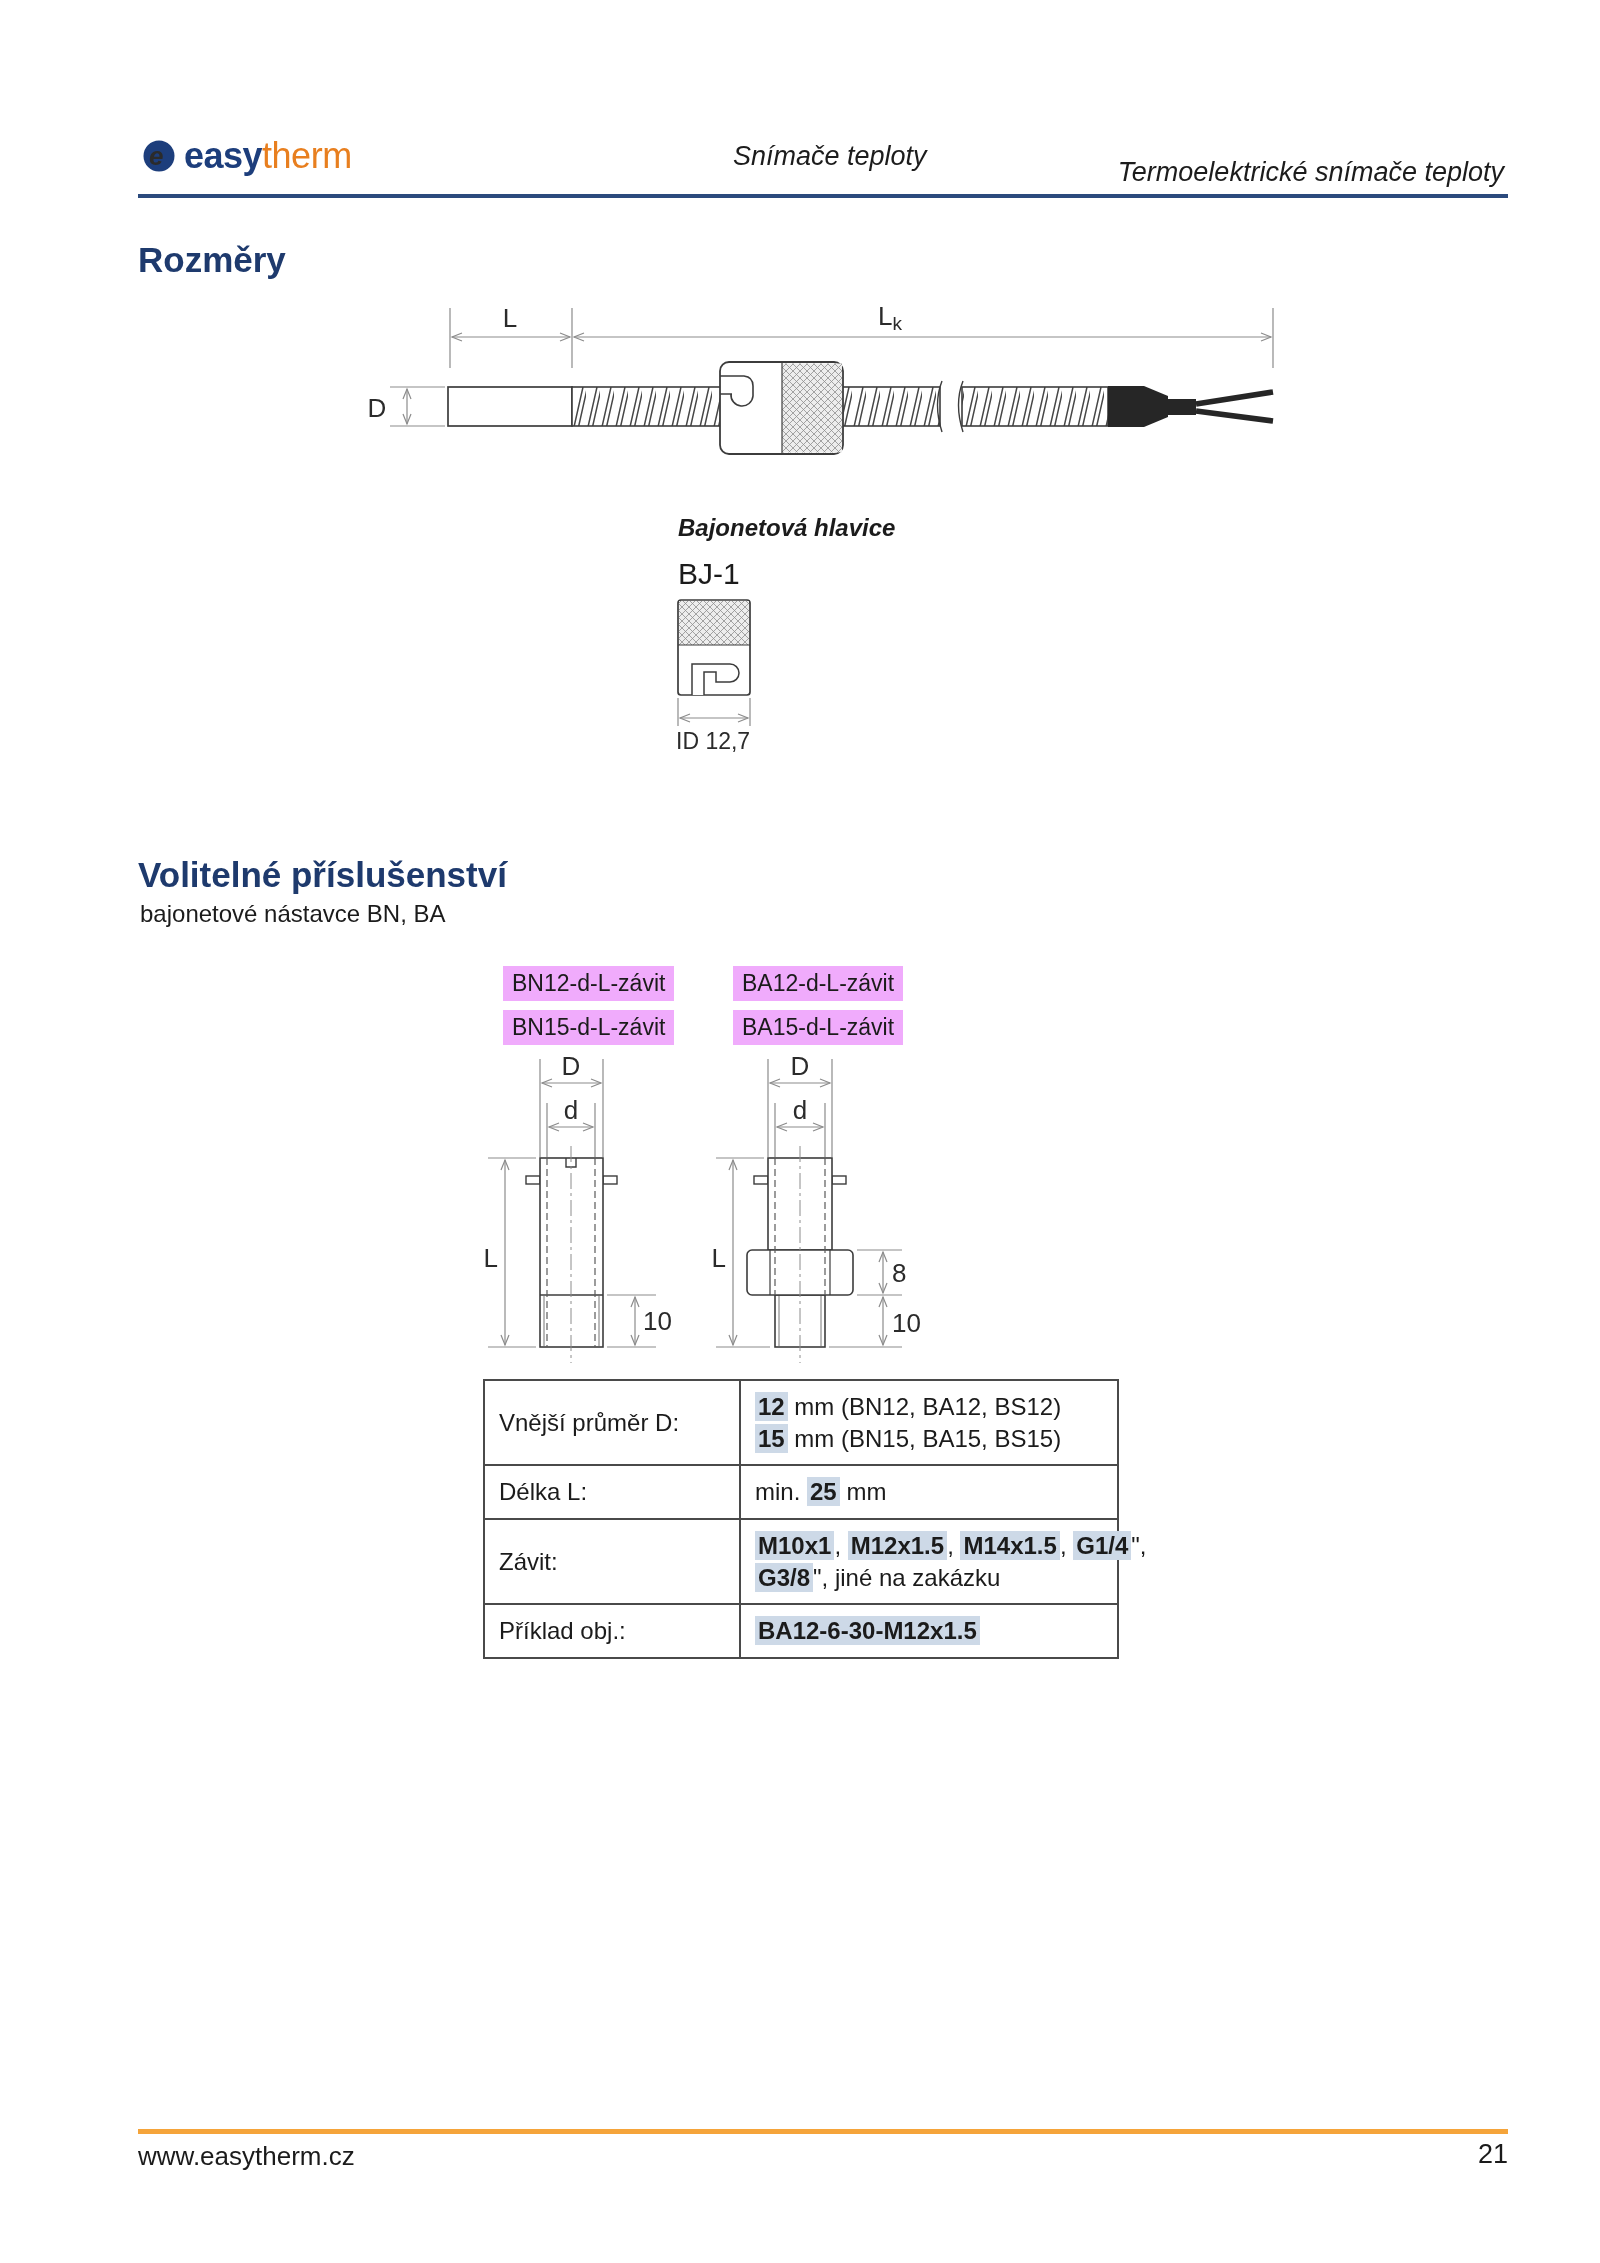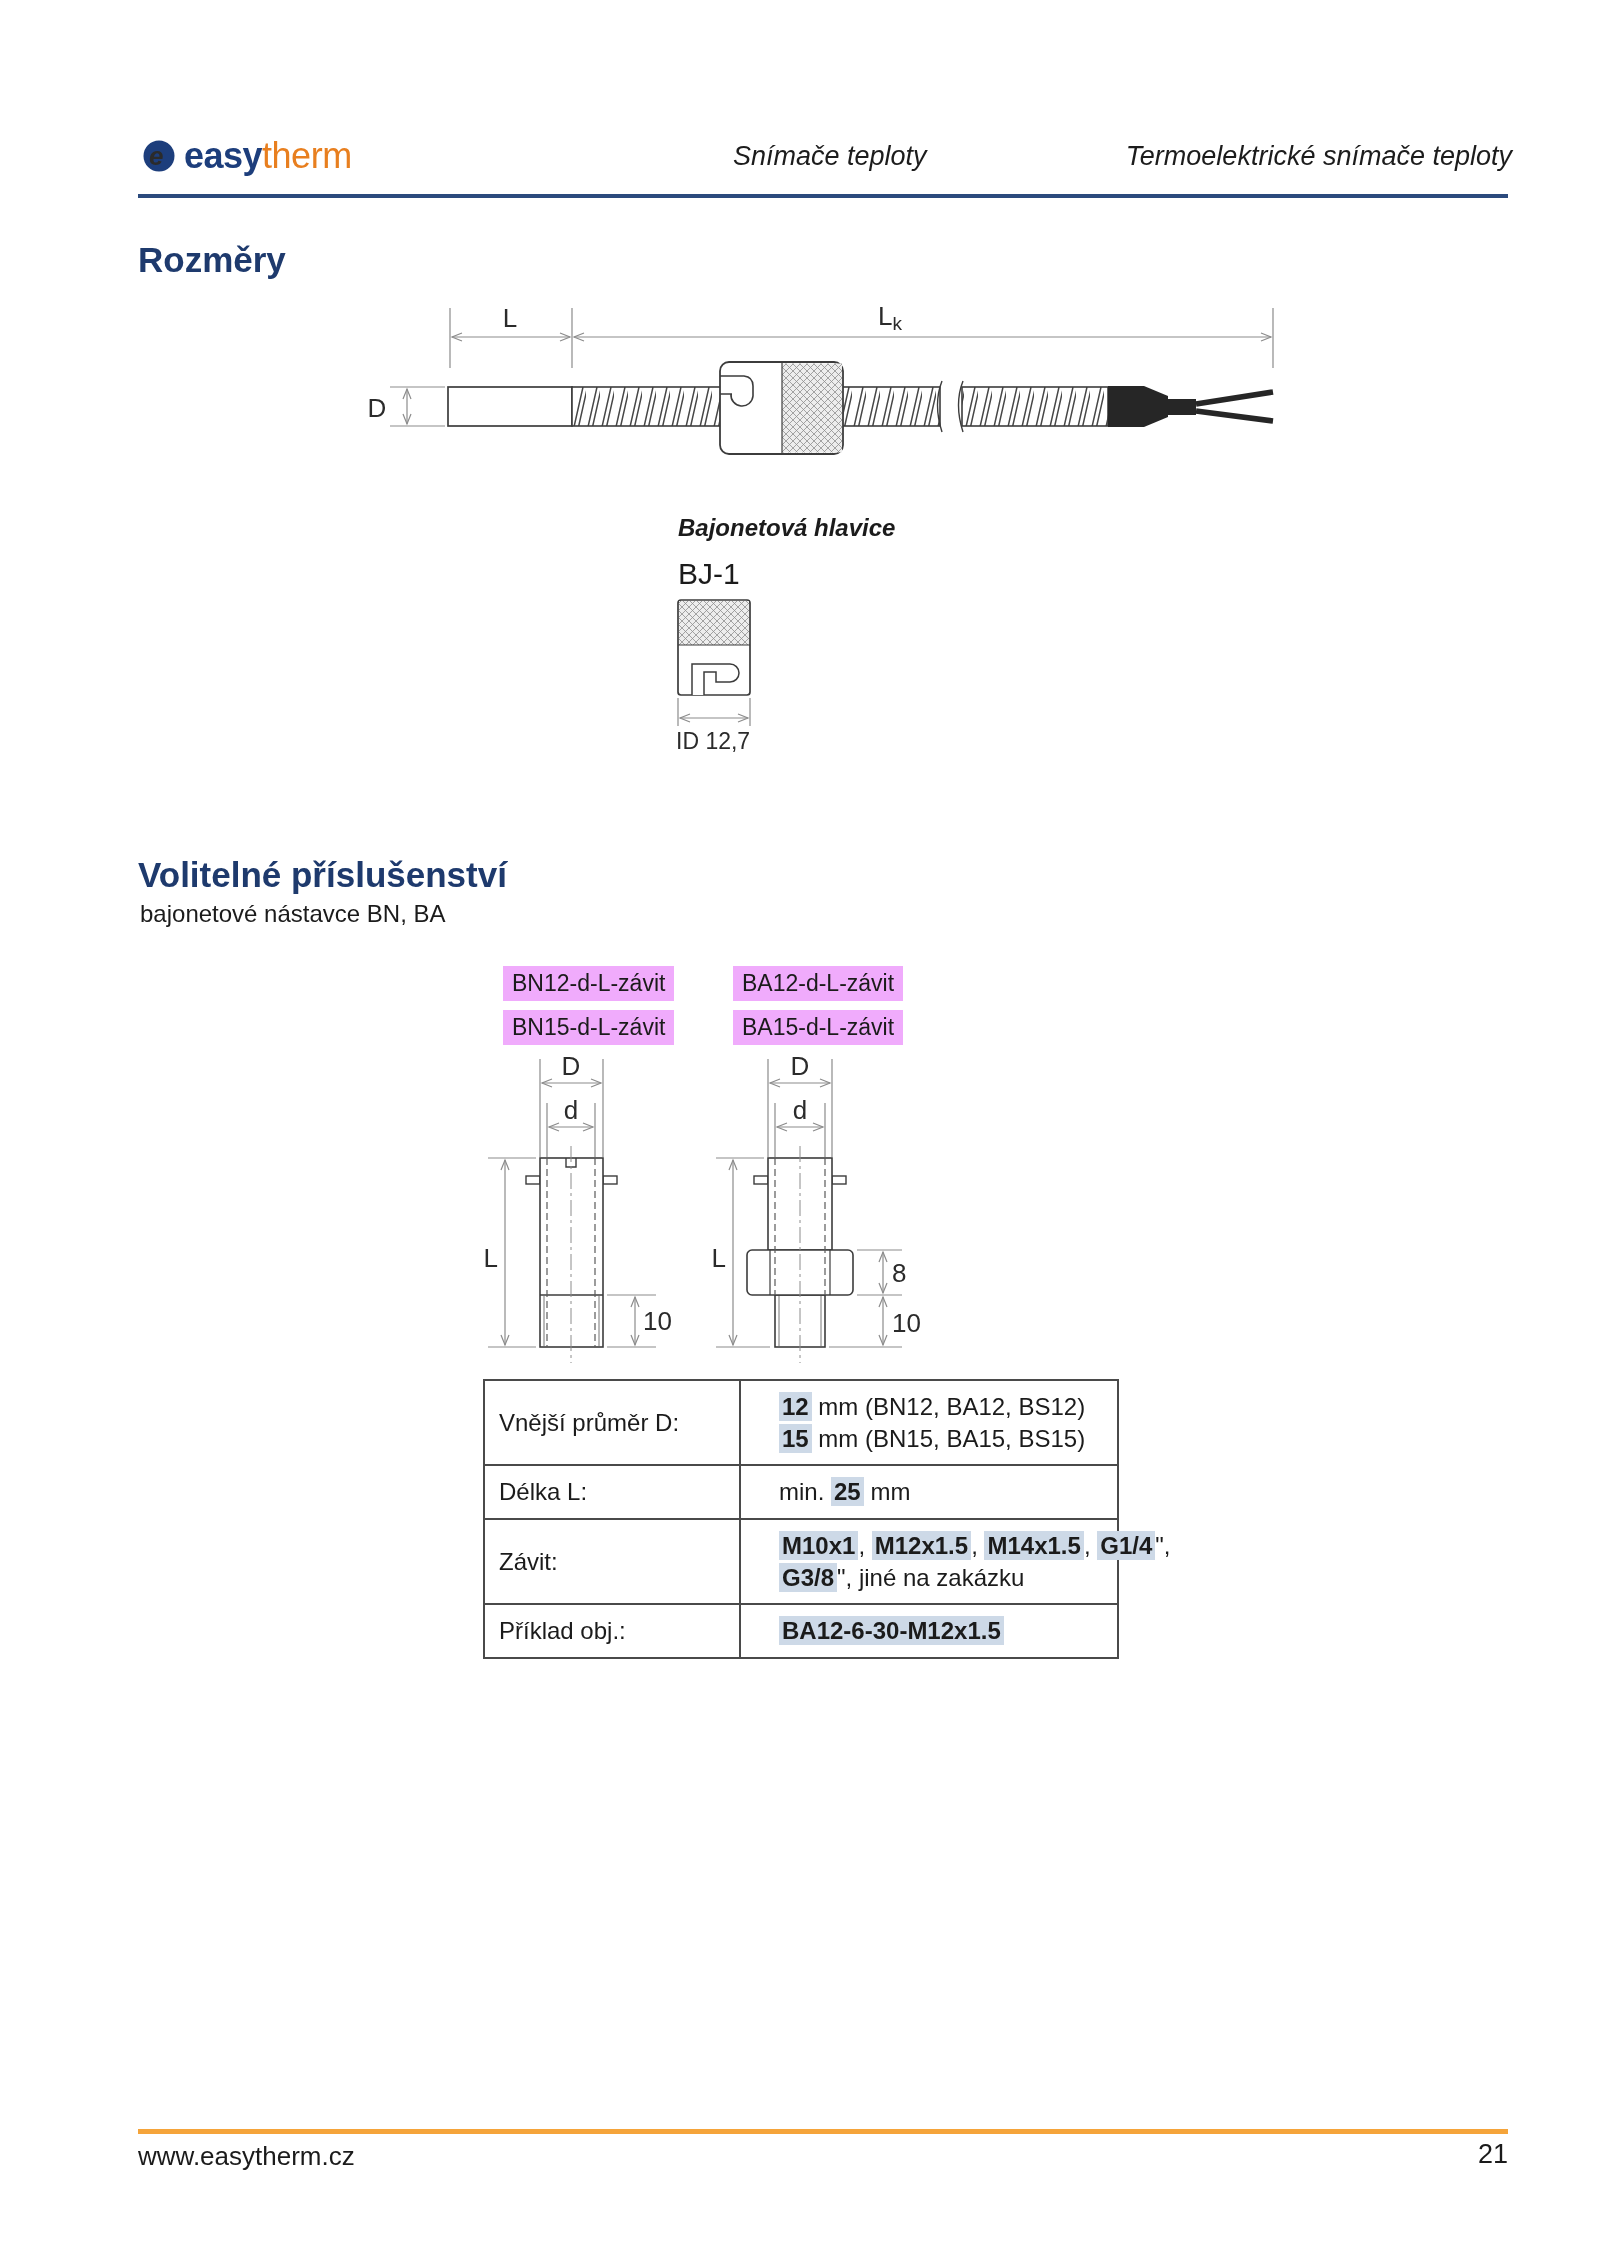--- a/index.html
+++ b/index.html
@@ -7,38 +7,38 @@
         font-family:"Liberation Sans",sans-serif;color:#1b1b1b;}
   .abs{position:absolute;}
 
   
   .logo-wrap{left:141px;top:138px;display:flex;align-items:center;gap:7px;}
   .logo-text{font-size:36px;letter-spacing:-0.5px;white-space:nowrap;line-height:1;}
   .logo-easy{font-weight:bold;color:#1d3e7c;}
   .logo-therm{font-weight:normal;color:#e87f1f;}
   .hdr-italic{font-style:italic;font-size:27px;color:#1c1c1c;top:141px;white-space:nowrap;}
   .hdr-center{left:733px;}
-  .hdr-right{right:88px;}
+  .hdr-right{right:96px;margin-top:16px;}
   .hdr-rule{left:138px;top:194px;width:1370px;height:4px;background:#2b4a7d;}
 
   
   .h1{font-size:35px;font-weight:bold;color:#1e3a6d;white-space:nowrap;}
   .sub{font-size:24px;color:#1b1b1b;white-space:nowrap;}
 
   .bj-title{left:678px;top:514px;font-size:24px;font-weight:bold;font-style:italic;white-space:nowrap;}
   .bj-model{left:678px;top:557px;font-size:30px;white-space:nowrap;}
 
   
   .code-badge{background:#f0abfc;font-weight:normal;font-size:23px;padding:3px 9px;white-space:nowrap;line-height:1.25;}
 
   
   .specs{left:483px;top:1379px;width:636px;border-collapse:collapse;table-layout:fixed;}
   .specs td{border:2px solid #4a4a4a;font-size:24px;padding:10px 14px;vertical-align:middle;line-height:1.32;}
   .specs td.lbl{width:226px;}
-  .specs .vline{white-space:nowrap;margin-left:24px;}
+  .specs .vline{white-space:nowrap;}
   .hl{font-weight:bold;background:#cdd9e7;padding:1px 3px;}
 
   
   .ftr-rule{left:138px;top:2129px;width:1370px;height:5px;background:#f5a43a;}
   .ftr-url{left:138px;top:2141px;font-size:26px;}
   .ftr-page{right:92px;top:2139px;font-size:27px;}
 
   svg text{font-family:"Liberation Sans",sans-serif;fill:#2b2b2b;}
 </style>
 </head>

